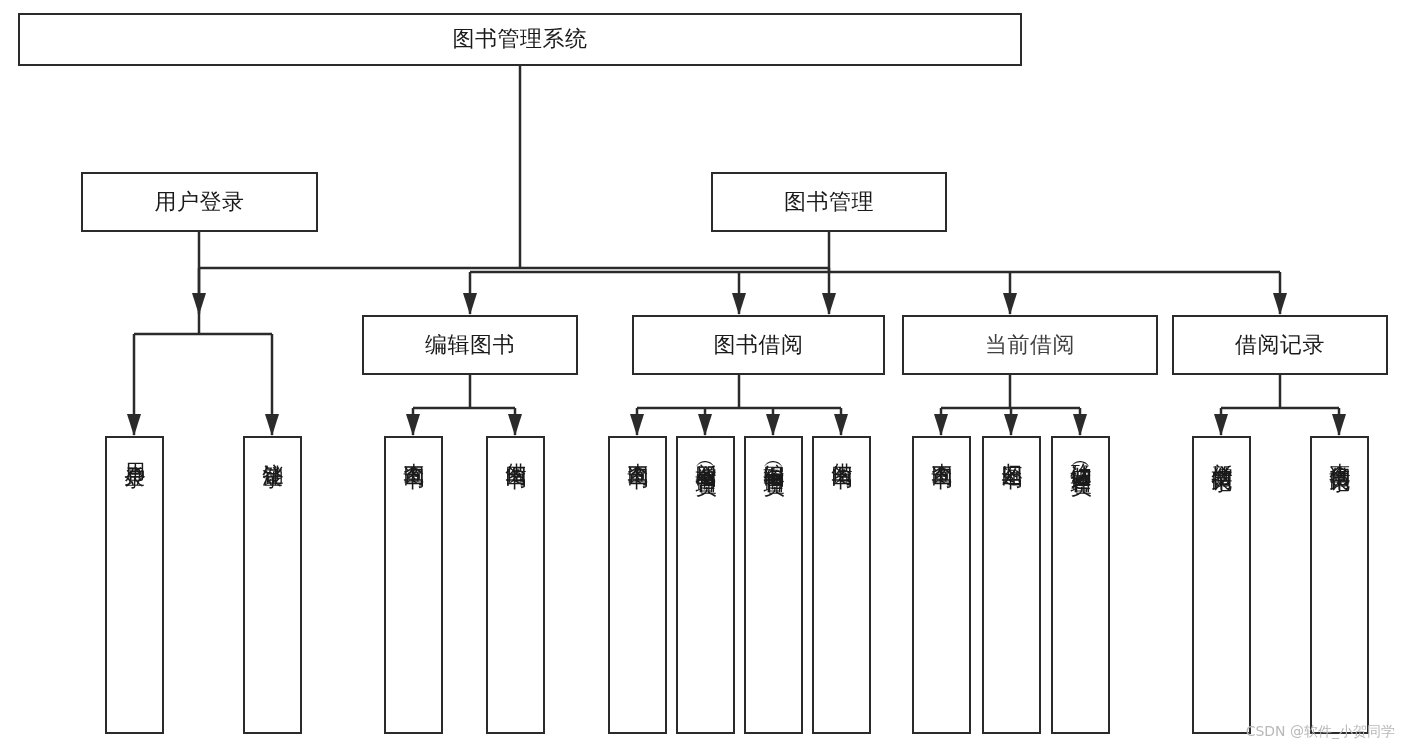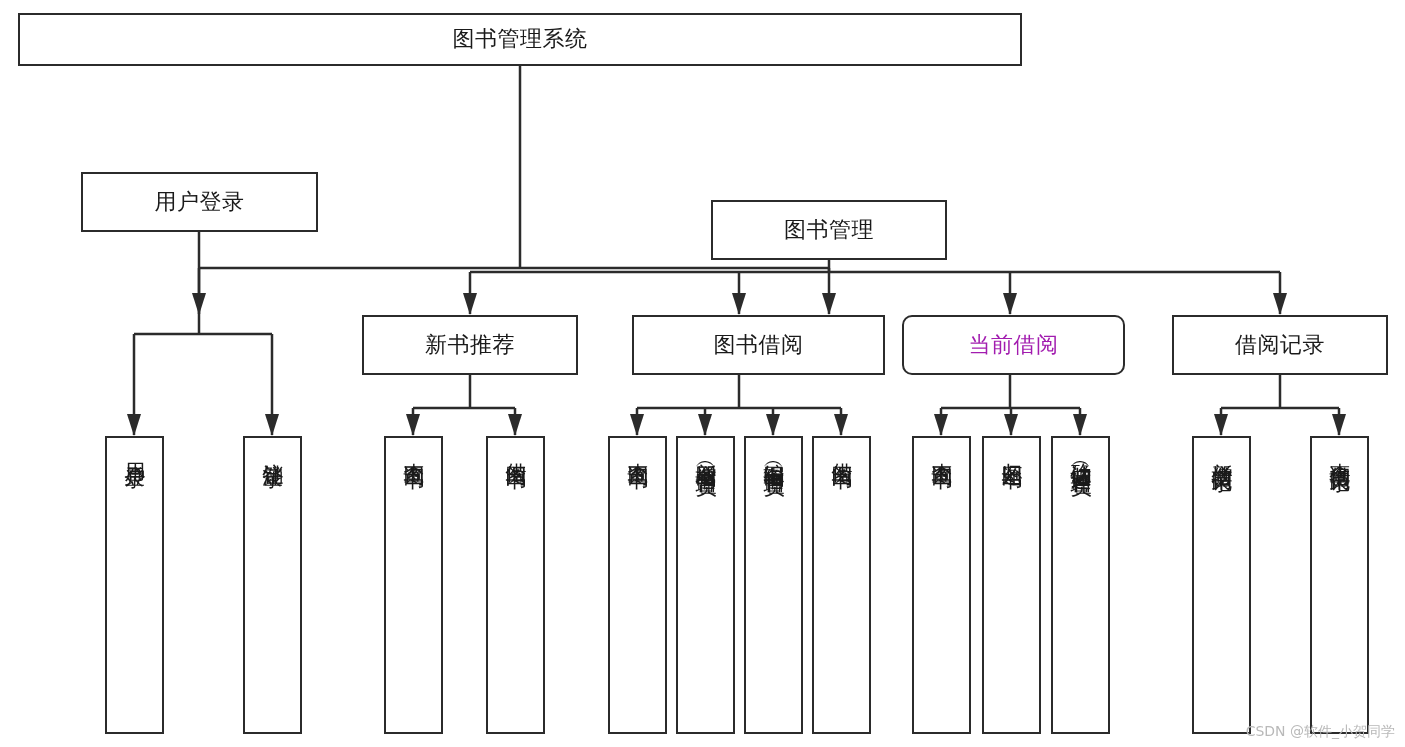--- a/index.html
+++ b/index.html
@@ -126,30 +126,30 @@
       <line x1="1339" y1="408" x2="1339" y2="435" stroke="#2b2b2b" stroke-width="2.5"></line>
       <polygon points="1332,414 1346,414 1339,436" fill="#2b2b2b"></polygon>
     </svg>
   <div id="nodes-layer">
       <div class="node horiz root" style="left: 18px; top: 13px; width: 1004px; height: 53px; border-color: rgb(43, 43, 43); background: rgb(255, 255, 255); color: rgb(26, 26, 26);">
         <span class="label">图书管理系统</span>
       </div>
       <div class="node horiz" style="left: 81px; top: 172px; width: 237px; height: 60px; border-color: rgb(43, 43, 43); background: rgb(255, 255, 255); color: rgb(26, 26, 26);">
         <span class="label">用户登录</span>
       </div>
-      <div class="node horiz" style="left: 711px; top: 172px; width: 236px; height: 60px; border-color: rgb(43, 43, 43); background: rgb(255, 255, 255); color: rgb(26, 26, 26); margin-top: 28px;">
+      <div class="node horiz" style="left: 711px; top: 172px; width: 236px; height: 60px; border-color: rgb(43, 43, 43); background: rgb(255, 255, 255); color: rgb(26, 26, 26);">
         <span class="label">图书管理</span>
       </div>
       <div class="node horiz" style="left: 362px; top: 315px; width: 216px; height: 60px; border-color: rgb(43, 43, 43); background: rgb(255, 255, 255); color: rgb(26, 26, 26);">
-        <span class="label">新书推荐</span>
+        <span class="label">编辑图书</span>
       </div>
       <div class="node horiz" style="left: 632px; top: 315px; width: 253px; height: 60px; border-color: rgb(43, 43, 43); background: rgb(255, 255, 255); color: rgb(26, 26, 26);">
         <span class="label">图书借阅</span>
       </div>
-      <div class="node horiz" style="left: 902px; top: 315px; width: 223px; height: 60px; border-color: rgb(43, 43, 43); background: rgb(255, 255, 255); color: #a21caf; border-radius: 10px;">
+      <div class="node horiz" style="left: 902px; top: 315px; width: 256px; height: 60px; border-color: rgb(43, 43, 43); background: rgb(255, 255, 255); color: #404040;">
         <span class="label">当前借阅</span>
       </div>
       <div class="node horiz" style="left: 1172px; top: 315px; width: 216px; height: 60px; border-color: rgb(43, 43, 43); background: rgb(255, 255, 255); color: rgb(26, 26, 26);">
         <span class="label">借阅记录</span>
       </div>
       <div class="node vert" style="left: 105px; top: 436px; width: 59px; height: 298px; border-color: rgb(43, 43, 43); background: rgb(255, 255, 255); color: rgb(26, 26, 26);">
         <span class="label">用户登录</span>
       </div>
       <div class="node vert" style="left: 243px; top: 436px; width: 59px; height: 298px; border-color: rgb(43, 43, 43); background: rgb(255, 255, 255); color: rgb(26, 26, 26);">
         <span class="label">注销登录</span>

